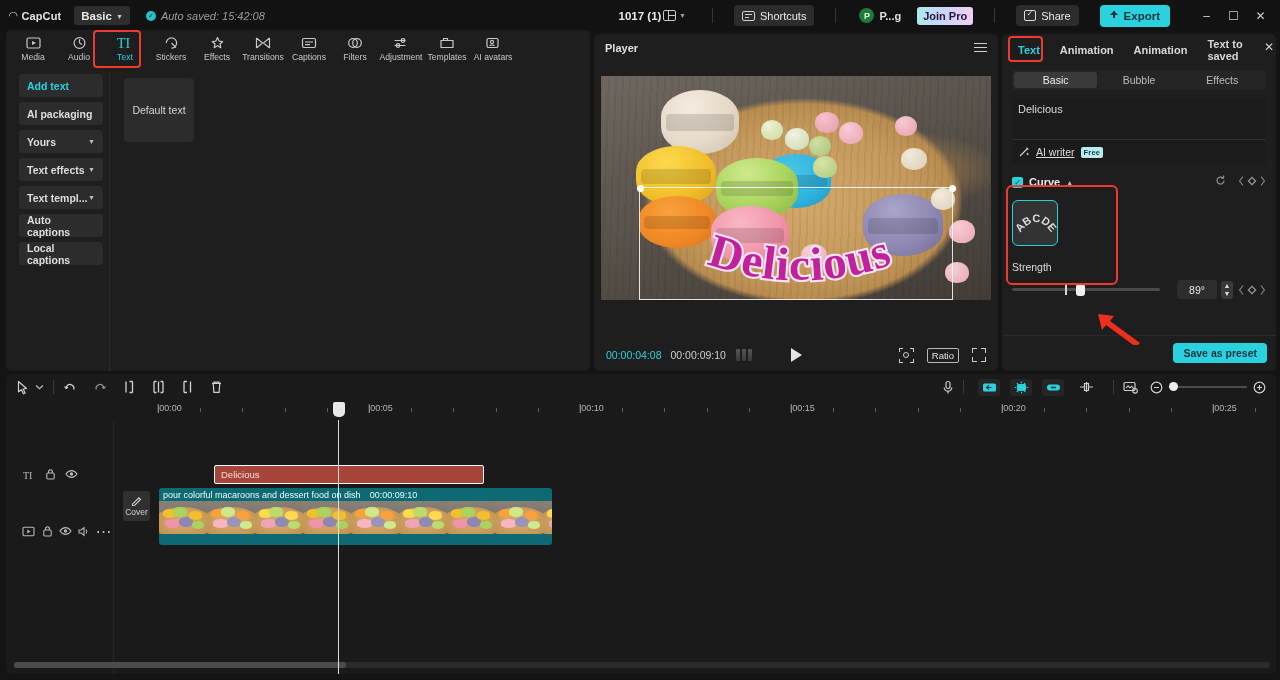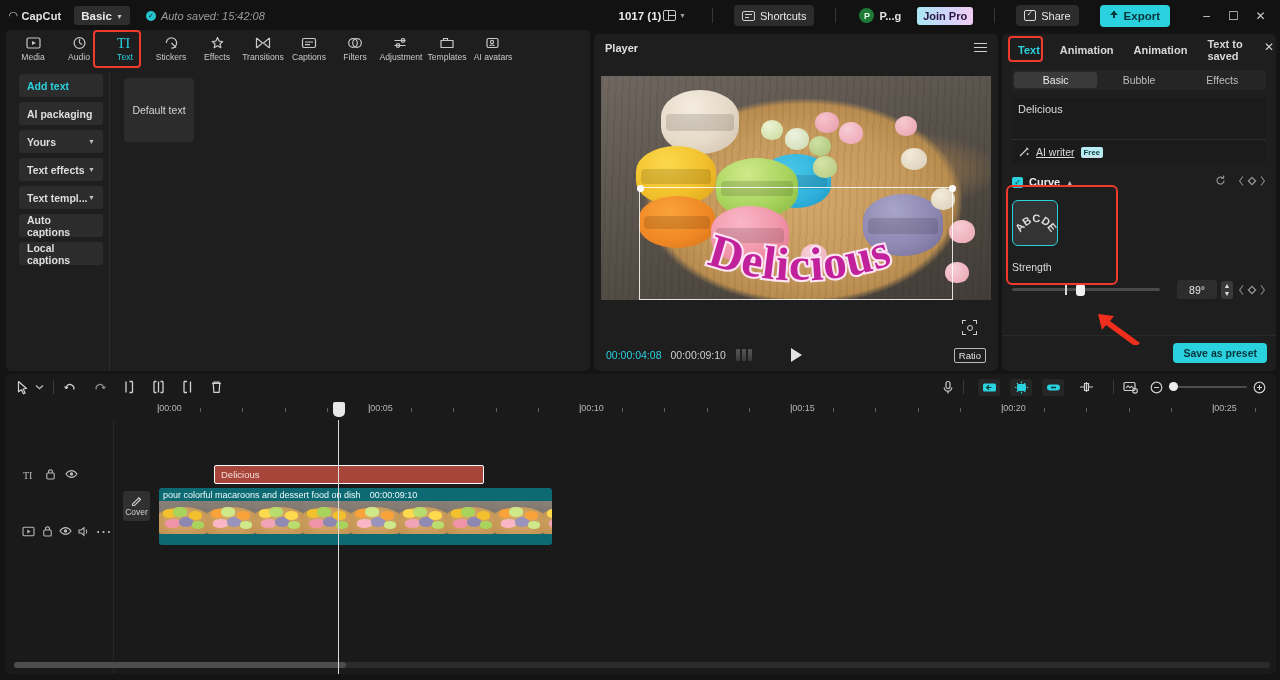--- a/index.html
+++ b/index.html
@@ -191,21 +191,21 @@
   .player-foot{
     position:absolute; left:0; right:0; bottom:0; height:32px;
     display:flex; align-items:center; padding:0 12px;
   }
   .tc-cur{ font-size:10.5px; color:#2ad2e0; }
   .tc-tot{ font-size:10.5px; color:#cfcfcf; margin-left:9px; }
   .frames-ico{ margin-left:10px; display:flex; gap:2px; }
   .frames-ico i{ width:4px;height:12px;background:linear-gradient(#565656,#3a3a3a);display:block;border-radius:1px;}
   .play-btn{ position:absolute; left:0; right:0; display:flex; justify-content:center; }
   .play-tri{ width:0;height:0;border-left:11px solid #e2e2e2;border-top:7px solid transparent;border-bottom:7px solid transparent;}
-  .pf-right{ margin-left:auto; display:flex; align-items:center; gap:13px;flex-direction:column; }
+  .pf-right{ margin-left:auto; display:flex; align-items:center; gap:13px; }
   .ico-crop{ width:15px;height:15px;position:relative; }
   .ico-crop span{position:absolute;width:4px;height:4px;border:1.3px solid #cfcfcf;}
   .ico-crop .a{left:0;top:0;border-right:0;border-bottom:0;}
   .ico-crop .b{right:0;top:0;border-left:0;border-bottom:0;}
   .ico-crop .c{left:0;bottom:0;border-right:0;border-top:0;}
   .ico-crop .d{right:0;bottom:0;border-left:0;border-top:0;}
   .ico-crop .mid{left:4.6px;top:4.6px;width:6px;height:6px;border:1.3px solid #cfcfcf;border-radius:50%;}
   .ratio-box{ border:1px solid #b9b9b9; border-radius:2px; padding:1px 4px; font-size:9.5px; color:#e0e0e0; }
   .ico-expand{ width:14px;height:14px;position:relative;}
   .ico-expand span{position:absolute;width:5px;height:5px;border:1.4px solid #cfcfcf;}

